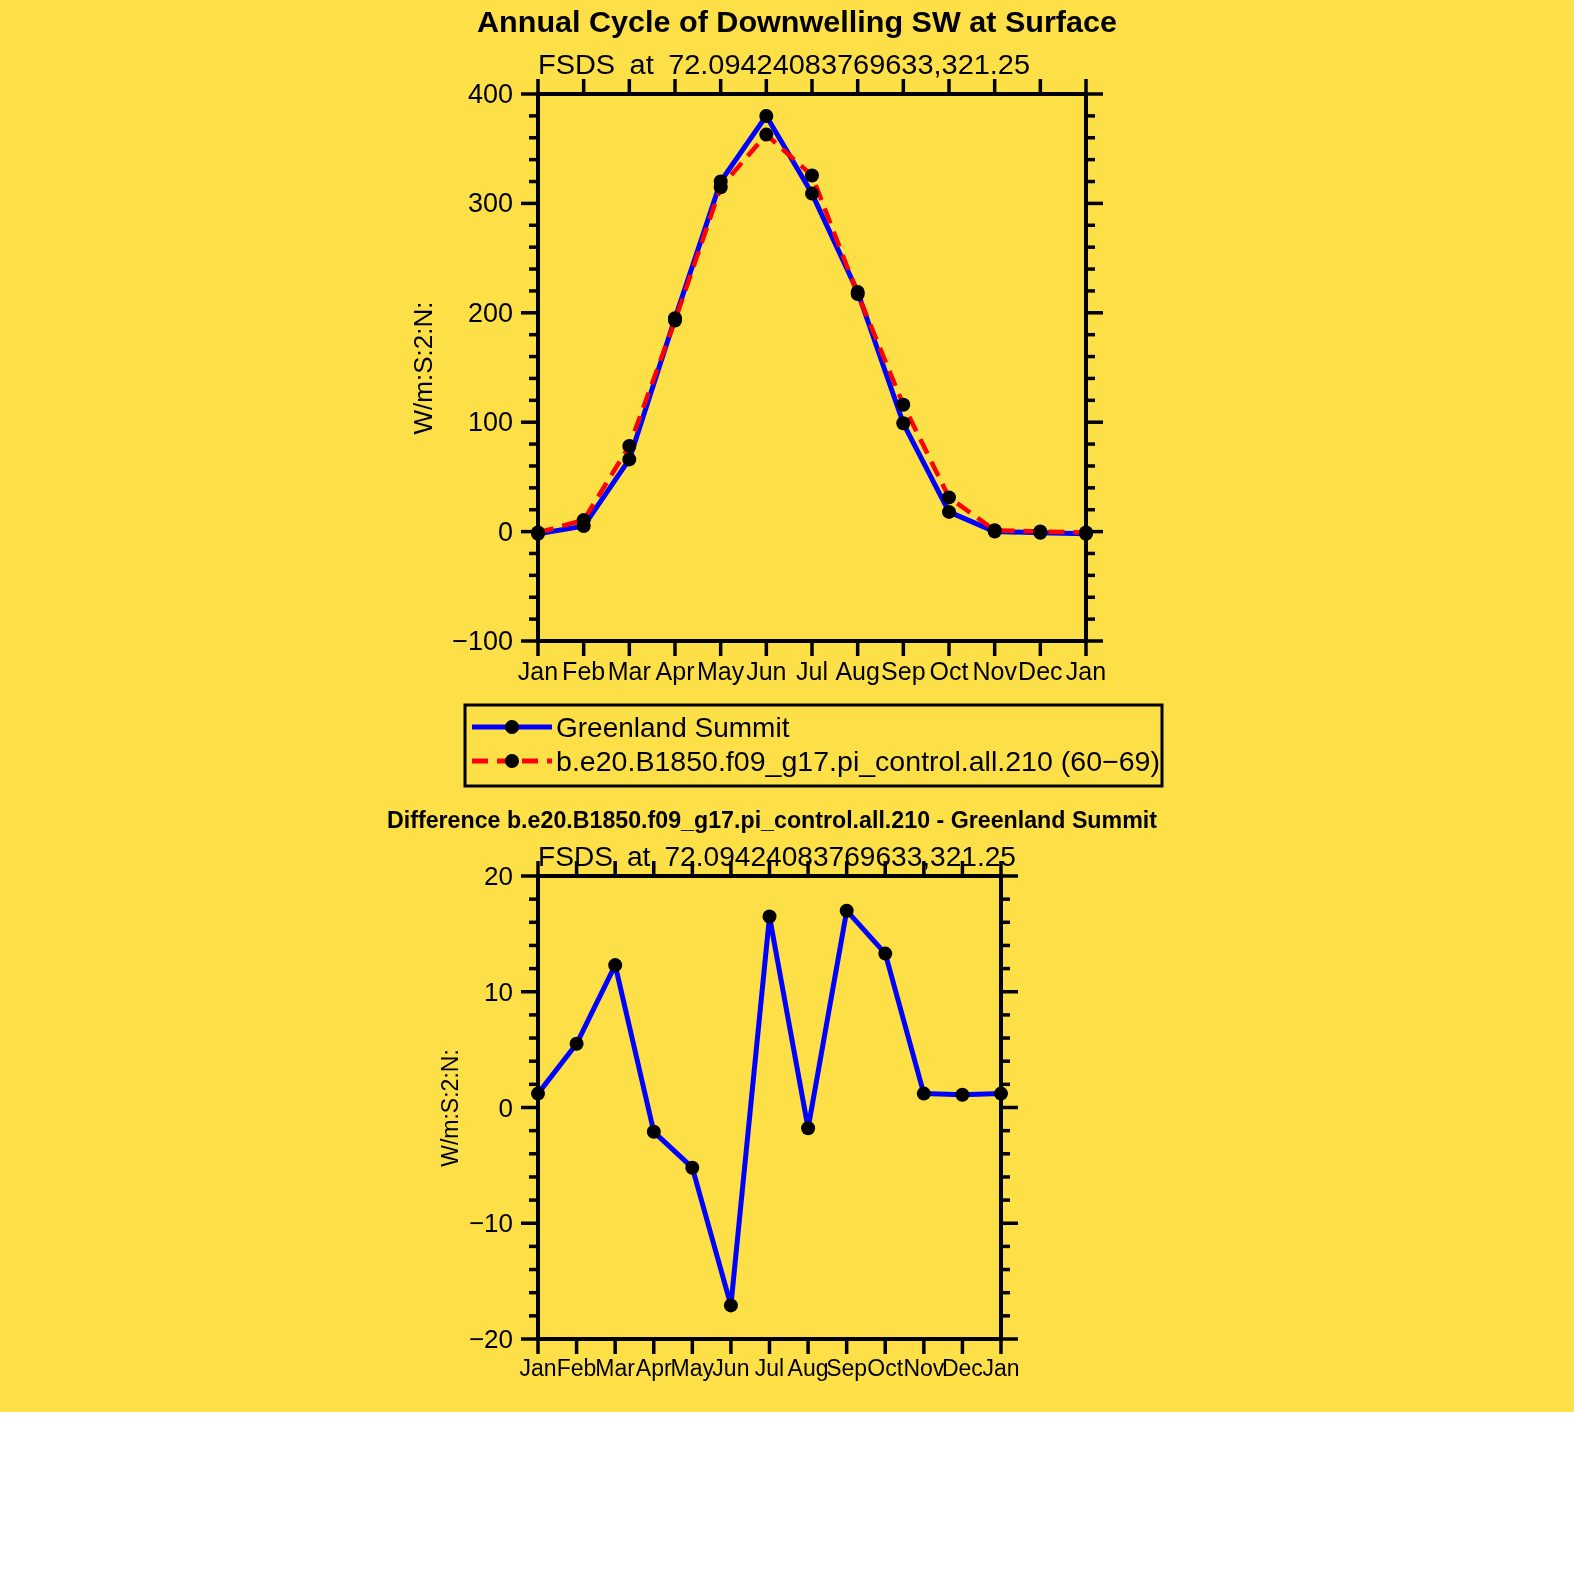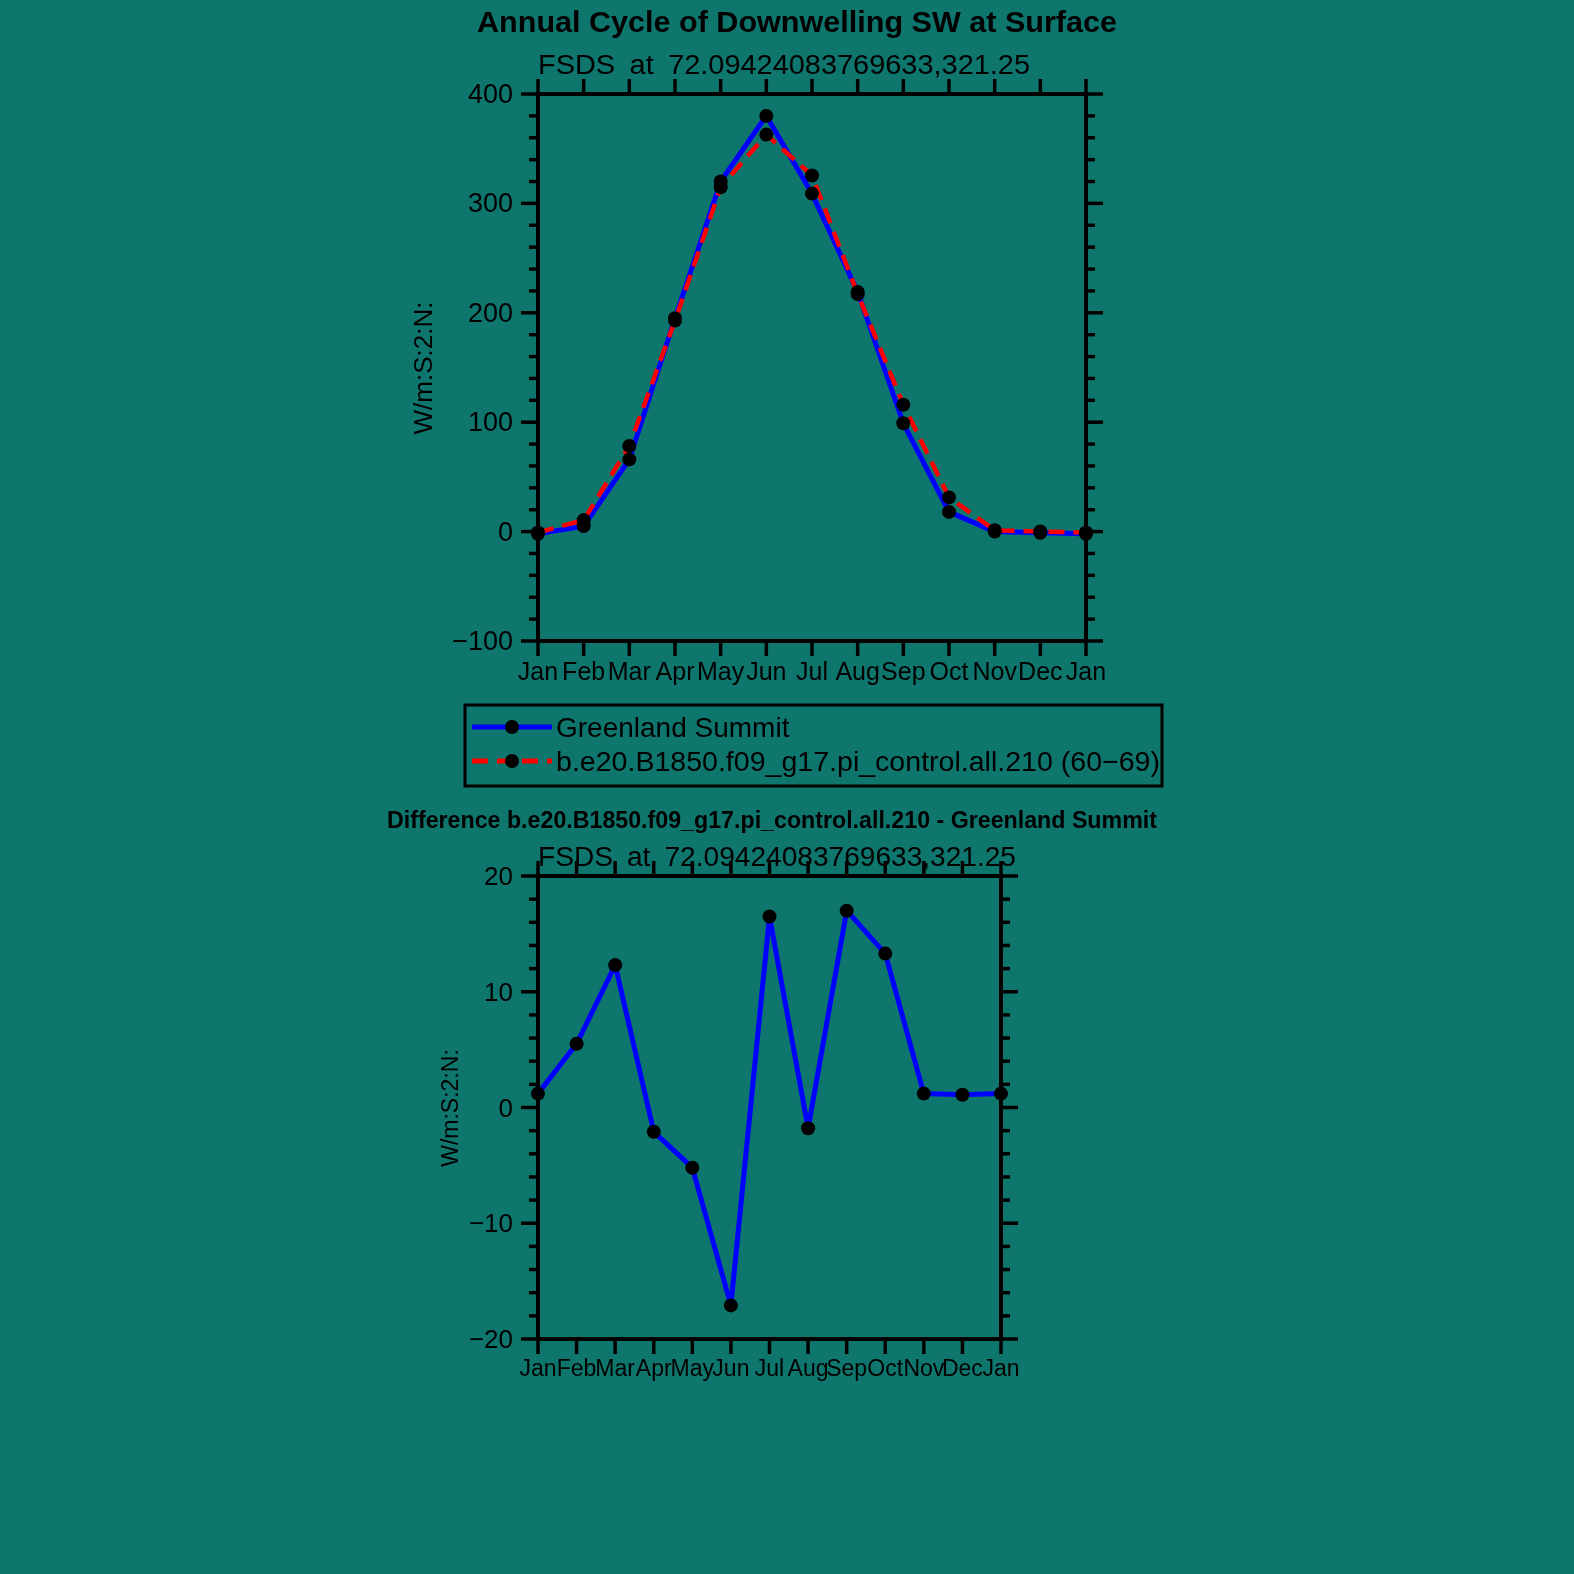--- a/index.html
+++ b/index.html
@@ -1,16 +1,16 @@
 <!DOCTYPE html>
 <html><head>
 <meta charset="utf-8">
 <style>
   html,body{margin:0;padding:0;background:#ffffff;}
-  .canvas{position:relative;width:1574px;height:1574px;background:#0f766e;overflow:hidden;
+  .canvas{position:relative;width:1574px;height:1412px;background:#fde047;overflow:hidden;
           font-family:"Liberation Sans",sans-serif;}
   svg text{fill:#000000;}
   .t-title-top{font:bold 29px "Liberation Sans",sans-serif;}
   .t-title-bottom{font:bold 24px "Liberation Sans",sans-serif;}
   .t-subtitle{font:27px "Liberation Sans",sans-serif;word-spacing:6px;}
   .t-legend{font:28px "Liberation Sans",sans-serif;}
   .axis{stroke:#000000;stroke-width:4;fill:none;}
   .tick{stroke:#000000;stroke-width:3.5;}
   #top-plot .ytick-label{font:27px "Liberation Sans",sans-serif;}
   #top-plot .month-label{font:25px "Liberation Sans",sans-serif;}

